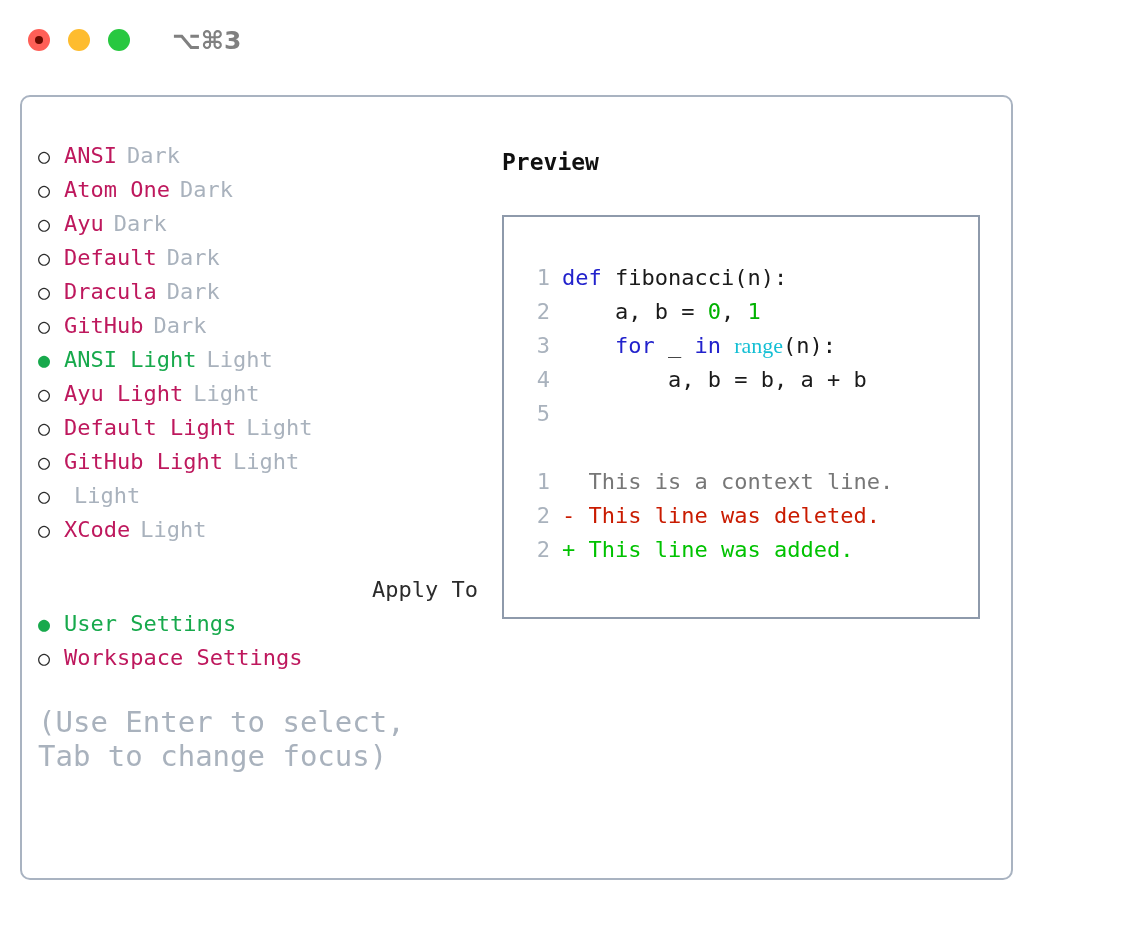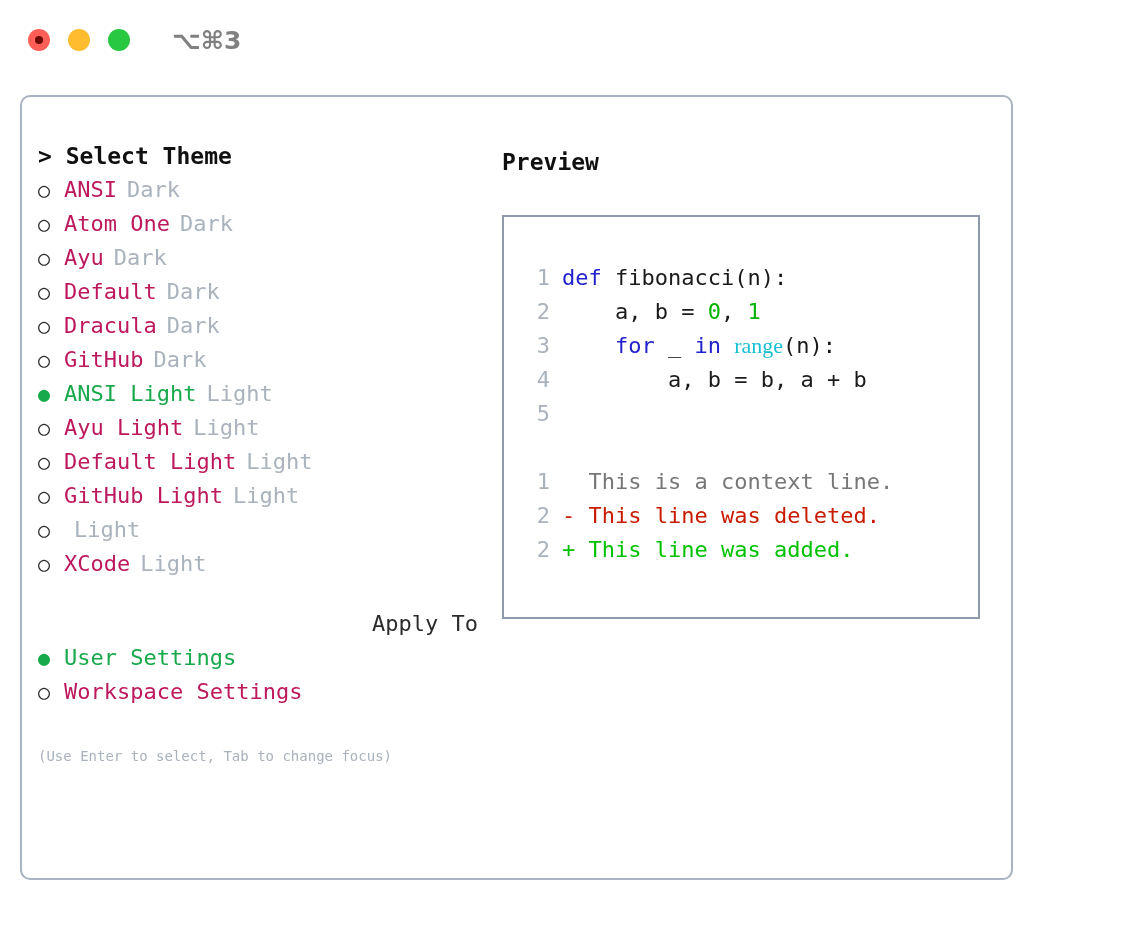--- a/index.html
+++ b/index.html
@@ -144,21 +144,21 @@
     font-size: 22px;
     color: #2b2b2b;
     line-height: 34px;
     padding-left: 26px;
     white-space: pre;
     text-align: right;
   }
 
   #hint-text {
     margin-top: 30px;
-    font-size: 14px;
+    font-size: 29px;
     line-height: 34px;
     color: #a9b2bd;
     width: 410px;
     white-space: pre-wrap;
   }
 
   
   #preview-box {
     margin-top: 36px;
     width: 478px;
@@ -207,21 +207,20 @@
       <span class="tl tl-close"></span>
       <span class="tl tl-min"></span>
       <span class="tl tl-max"></span>
     </div>
     <div id="titlebar-shortcut">⌥⌘3</div>
   </div>
 
   <div id="main-panel">
 
     <div id="theme-column">
-      <div class="col-header">&gt; Select Theme</div>
       <ul class="theme-list" id="theme-list">
           <li class="opt-row"><span class="bullet">○</span><span class="opt-label">ANSI</span><span class="opt-suffix">Dark</span></li>
           <li class="opt-row"><span class="bullet">○</span><span class="opt-label">Atom One</span><span class="opt-suffix">Dark</span></li>
           <li class="opt-row"><span class="bullet">○</span><span class="opt-label">Ayu</span><span class="opt-suffix">Dark</span></li>
           <li class="opt-row"><span class="bullet">○</span><span class="opt-label">Default</span><span class="opt-suffix">Dark</span></li>
           <li class="opt-row"><span class="bullet">○</span><span class="opt-label">Dracula</span><span class="opt-suffix">Dark</span></li>
           <li class="opt-row"><span class="bullet">○</span><span class="opt-label">GitHub</span><span class="opt-suffix">Dark</span></li>
           <li class="opt-row selected"><span class="bullet">●</span><span class="opt-label">ANSI Light</span><span class="opt-suffix">Light</span></li>
           <li class="opt-row"><span class="bullet">○</span><span class="opt-label">Ayu Light</span><span class="opt-suffix">Light</span></li>
           <li class="opt-row"><span class="bullet">○</span><span class="opt-label">Default Light</span><span class="opt-suffix">Light</span></li>

